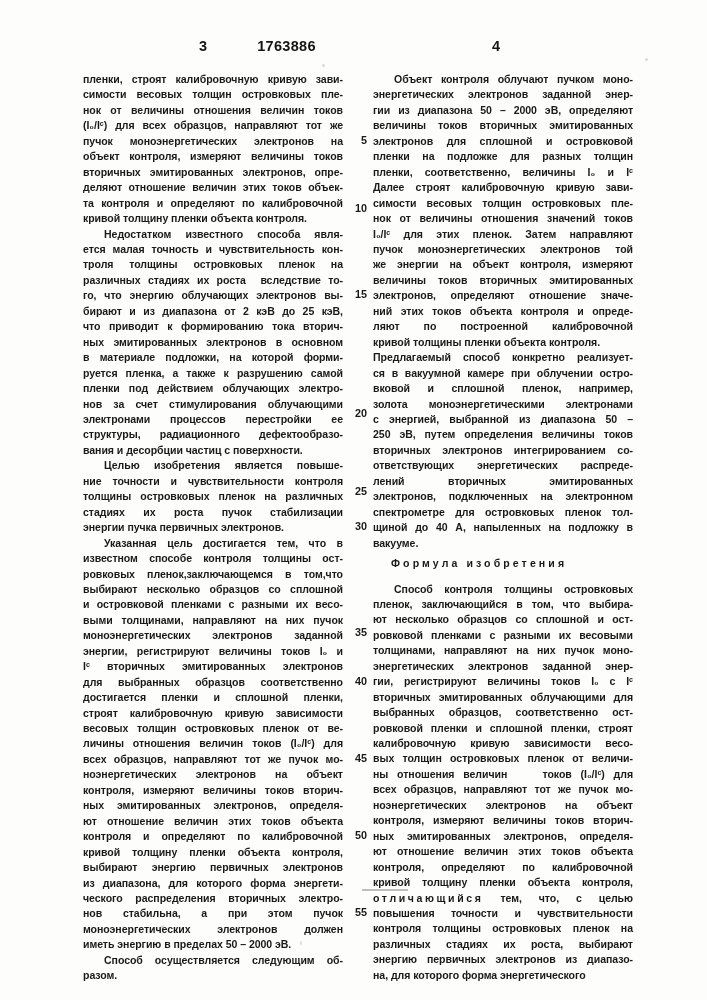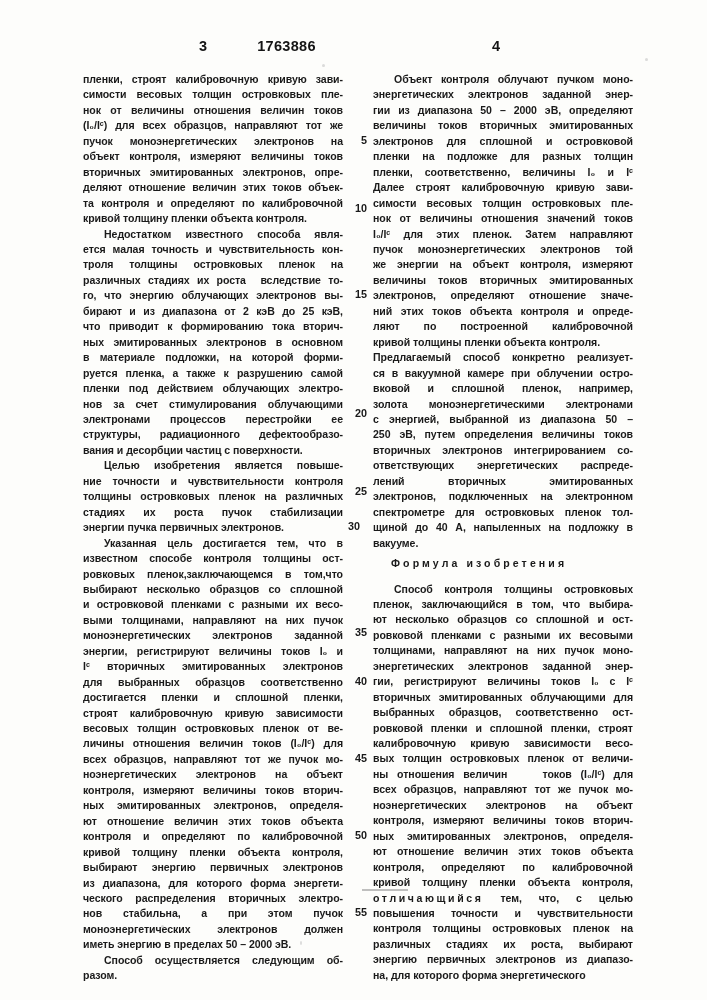--- a/index.html
+++ b/index.html
@@ -217,21 +217,21 @@
         <span class="ln j last">разом.</span>
       </div>
     </div>
 
   <div class="gutter" id="gutter">
       <span class="gnum" style="top: 61.8px;">5</span>
       <span class="gnum" style="top: 130px;">10</span>
       <span class="gnum" style="top: 216.3px;">15</span>
       <span class="gnum" style="top: 291px; margin-top: 44px;">20</span>
       <span class="gnum" style="top: 371px; margin-top: 42px;">25</span>
-      <span class="gnum" style="top: 448.05px; text-align: center;">30</span>
+      <span class="gnum" style="top: 448.05px;">30</span>
       <span class="gnum" style="top: 554px;">35</span>
       <span class="gnum" style="top: 602.55px;">40</span>
       <span class="gnum" style="top: 679.8px;">45</span>
       <span class="gnum" style="top: 757.05px;">50</span>
       <span class="gnum" style="top: 834.3px;">55</span>
     </div>
 
   <div class="col col-right" id="right-col">
       <div class="para">
         <span class="ln j"><span class="indent"></span>Объект контроля облучают пучком моно-</span>

